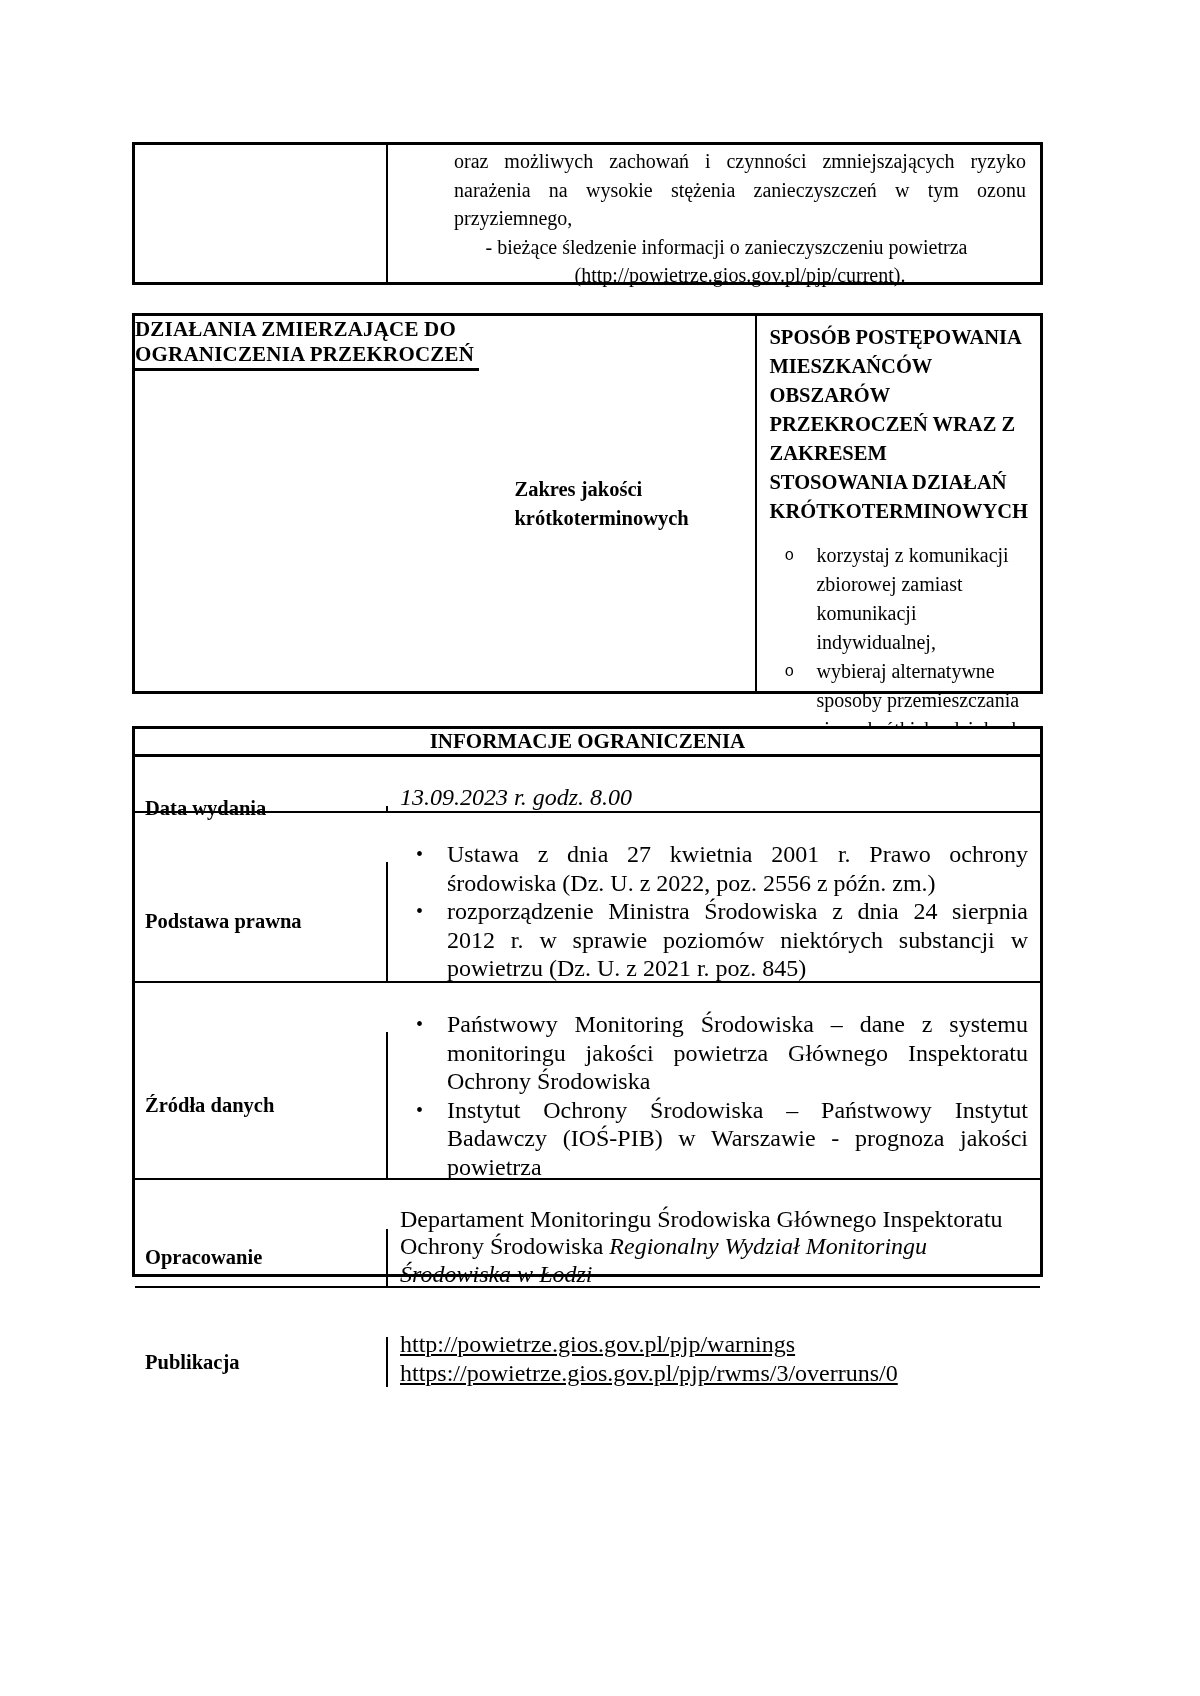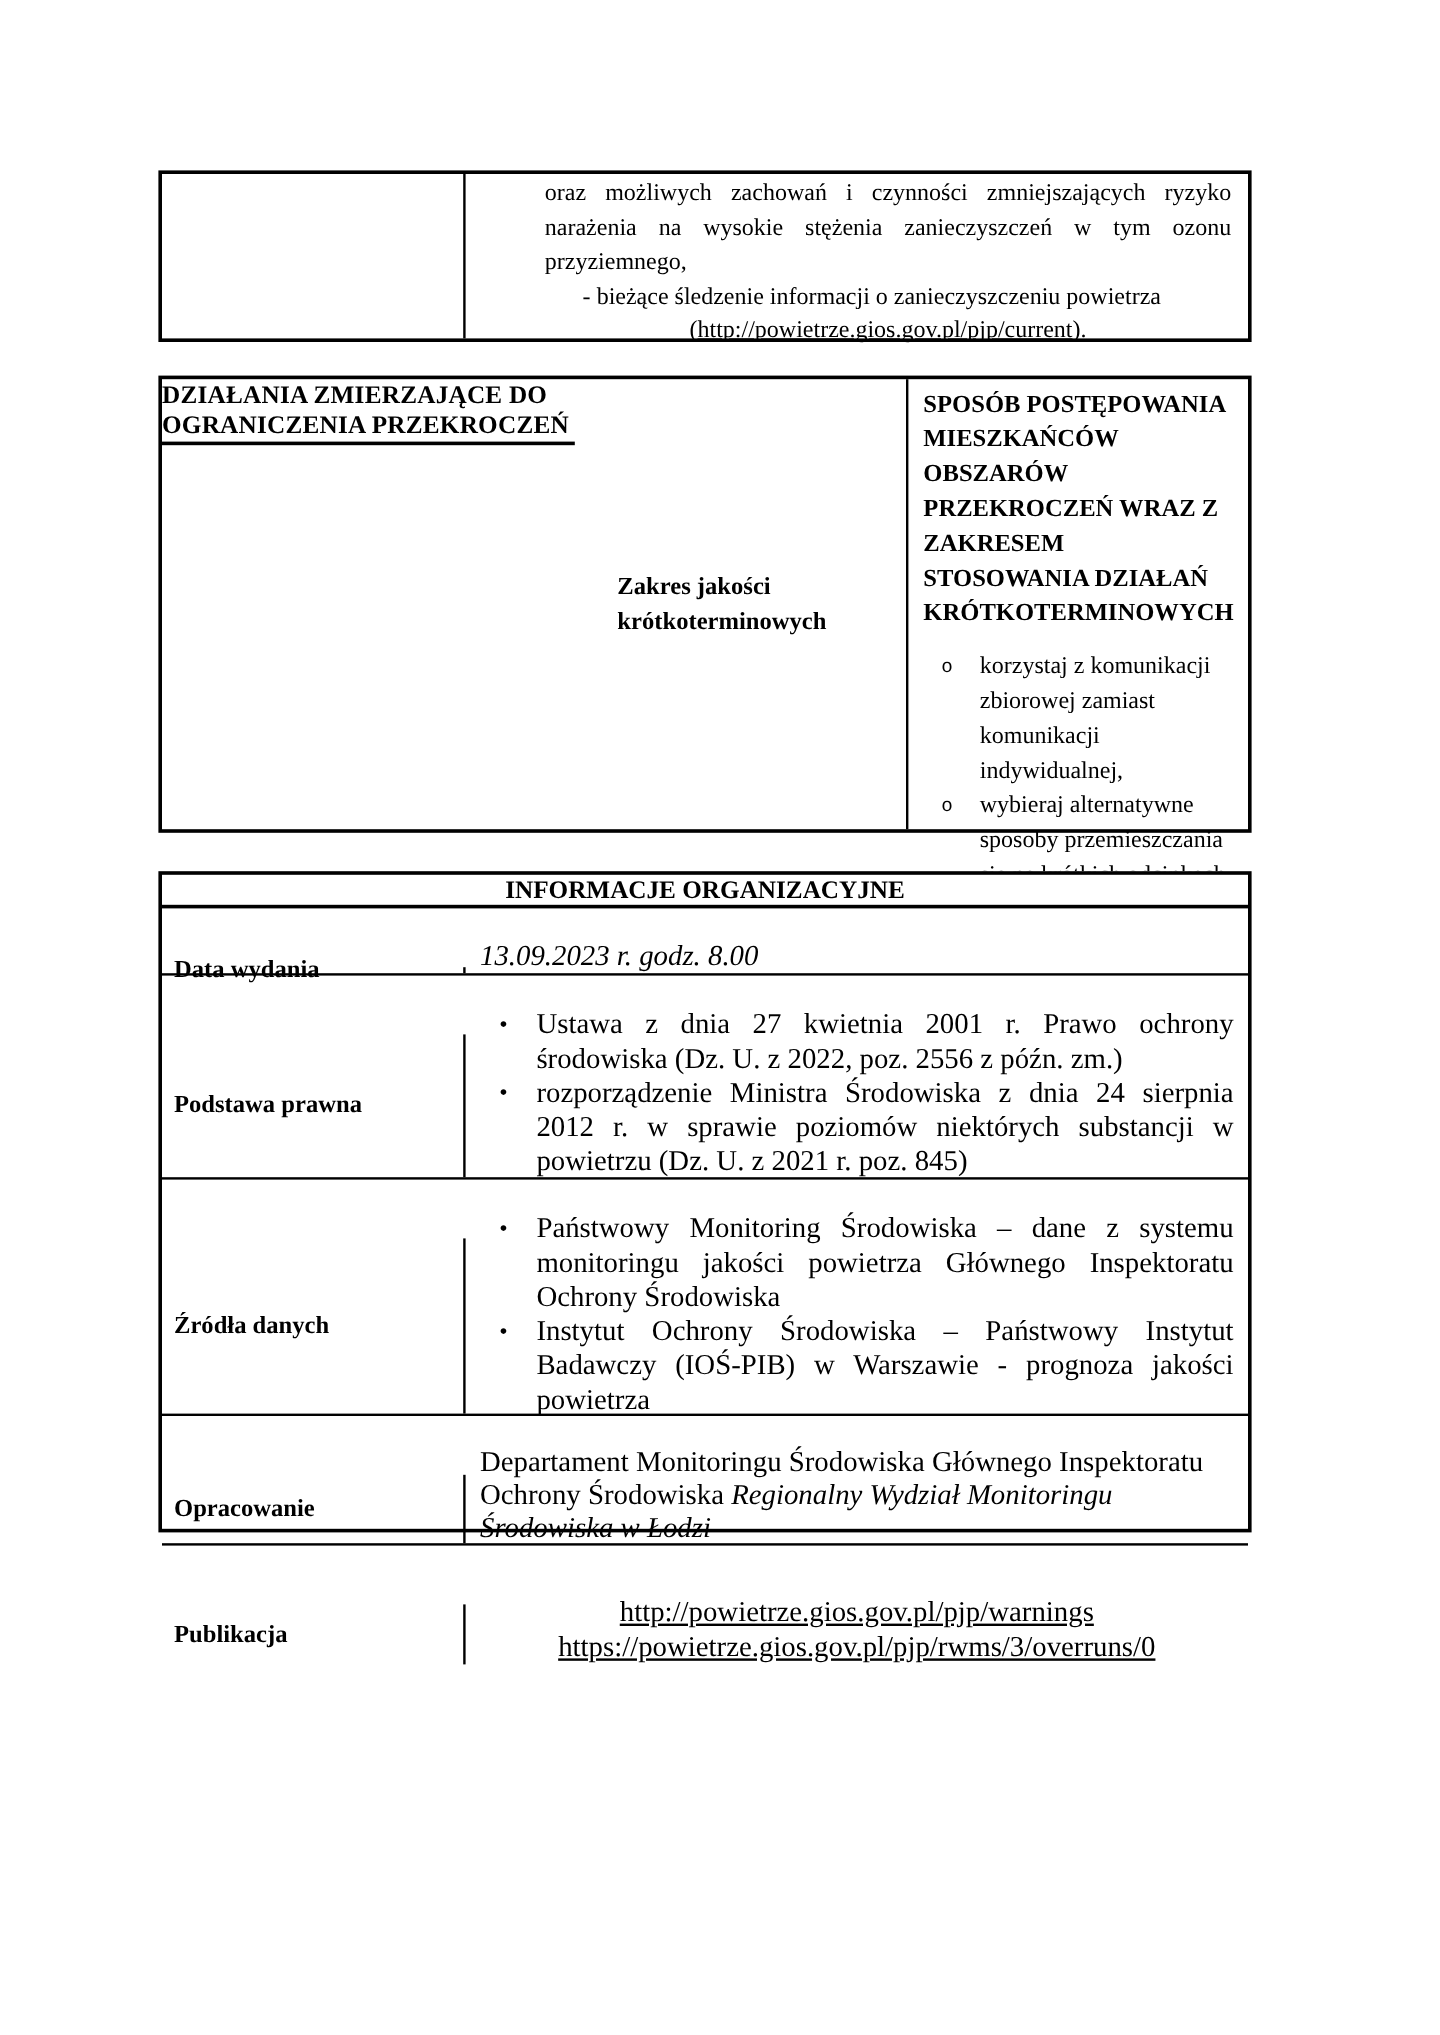--- a/index.html
+++ b/index.html
@@ -69,21 +69,21 @@
   .value-date{font-style:italic;padding-top:1px;}
   ul.dot-list{list-style:none;margin:2px 0 0 0;padding:0;}
   ul.dot-list li{position:relative;padding-left:47px;margin:0;text-align:justify;}
   ul.dot-list li::before{
     content:"\2022";
     position:absolute;left:16px;top:0;
     font-size:20px;
   }
   .op-par{margin:1px 0 0 0;line-height:27.4px;}
   .italic{font-style:italic;}
-  .pub-links{padding-top:17px;line-height:28.5px;text-align:center;}
+  .pub-links{padding-top:17px;line-height:28.5px;}
   a.doc-link{color:#000000;text-decoration:underline;cursor:pointer;}
   .pub-links .doc-link{display:inline-block;}
 </style>
 </head>
 <body>
 
 <div class="page">
 
   <div class="tbl t1">
     <div class="t1-label"></div>
@@ -106,21 +106,21 @@
         <ul class="o-list">
           <li>korzystaj z komunikacji zbiorowej zamiast komunikacji indywidualnej,</li>
           <li>wybieraj alternatywne sposoby przemieszczania się na krótkich odcinkach (rower, pieszo),</li>
           <li>unikaj działań zwiększających zanieczyszczenie powietrza,</li>
         </ul>
       </div>
     </div>
   </div>
 
   <div class="tbl t3">
-    <div class="t3-header">INFORMACJE ORGANIZACYJNE</div>
+    <div class="t3-header">INFORMACJE OGRANICZENIA</div>
 
     <div class="t3-row row-dw">
       <div class="label-cell">
         <span>Data wydania</span>
       </div>
       <div class="value-cell value-date">13.09.2023 r. godz. 8.00</div>
     </div>
 
     <div class="t3-row row-pp">
       <div class="label-cell">

